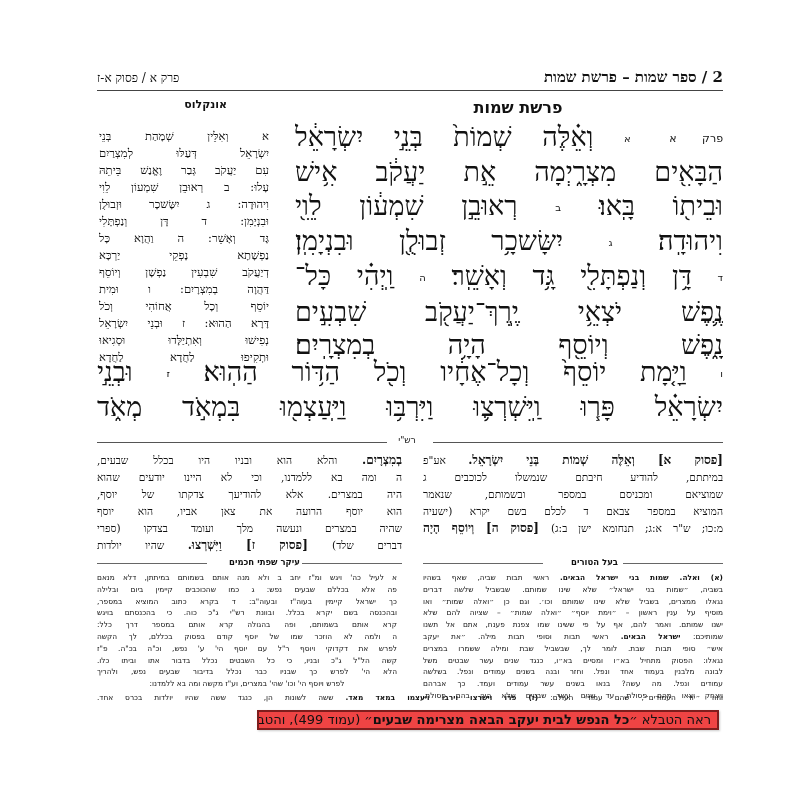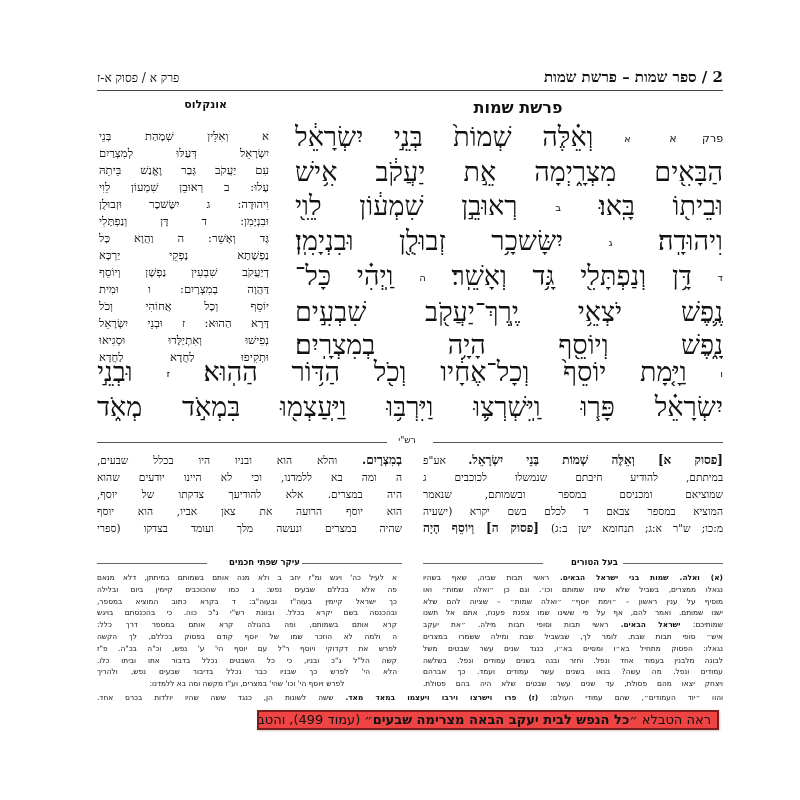--- a/index.html
+++ b/index.html
@@ -91,36 +91,38 @@
     <span class="line"><span>המוציא במספר צבאם ד לכלם בשם יקרא (ישעיה</span></span>
     <span class="line"><span>מ:כו; ש"ר א:ג; תנחומא ישן ב:ג)</span><b> [פסוק ה] וְיוֹסֵף הָיָה</b></span>
   </div>
 
   <div class="col" style="top:392px;left:0;width:305px;">
     <span class="line"><b>בְמִצְרָיִם.</b><span> והלא הוא ובניו היו בכלל שבעים,</span></span>
     <span class="line"><span>ה ומה בא ללמדנו, וכי לא היינו יודעים שהוא</span></span>
     <span class="line"><span>היה במצרים. אלא להודיעך צדקתו של יוסף,</span></span>
     <span class="line"><span>הוא יוסף הרועה את צאן אביו, הוא יוסף</span></span>
     <span class="line"><span>שהיה במצרים ונעשה מלך ועומד בצדקו (ספרי</span></span>
+    <span class="line"><span>דברים שלד)</span><b> [פסוק ז] וַיִּשְׁרְצוּ.</b><span> שהיו יולדות</span></span>
   </div>
 
   <div class="sec-head" style="top:497px;right:0;width:300px;">
     <div class="ln" style="right:0;width:100px;"></div>
     <div class="lbl" style="right:105px;width:70px;">בעל הטורים</div>
     <div class="ln" style="left:0;width:120px;"></div>
   </div>
 
   <div class="sec-head" style="top:497px;left:0;width:305px;">
     <div class="ln" style="right:0;width:100px;"></div>
     <div class="lbl" style="right:102px;width:90px;">עיקר שפתי חכמים</div>
     <div class="ln" style="left:0;width:110px;"></div>
   </div>
 
   <div class="small-col" style="top:512px;right:0;width:300px;">
     <span class="line"><b>(א) ואלה. שמות בני ישראל הבאים.</b><span> ראשי תבות שביה, שאף בשהיו</span></span>
+    <span class="line"><span>בשביה, ״שמות בני ישראל״ שלא שינו שמותם. שבשביל שלשה דברים</span></span>
     <span class="line"><span>נגאלו ממצרים, בשביל שלא שינו שמותם וכו׳. וגם כן ״ואלה שמות״ ואו</span></span>
     <span class="line"><span>מוסיף על ענין ראשון – ״וימת יוסף״ ״ואלה שמות״ – שציוה להם שלא</span></span>
     <span class="line"><span>ישנו שמותם. ואמר להם, אף על פי ששינו שמו צפנת פענח, אתם אל תשנו</span></span>
     <span class="line"><span>שמותיכם:</span><b> ישראל הבאים.</b><span> ראשי תבות וסופי תבות מילה. ״את יעקב</span></span>
     <span class="line"><span>איש״ סופי תבות שבת. לומר לך, שבשביל שבת ומילה ששמרו במצרים</span></span>
     <span class="line"><span>נגאלו: הפסוק מתחיל בא״ו ומסיים בא״ו, כנגד שנים עשר שבטים משל</span></span>
     <span class="line"><span>לבונה מלבנין בעמוד אחד ונפל. וחזר ובנה בשנים עמודים ונפל. בשלשה</span></span>
     <span class="line"><span>עמודים ונפל. מה עשה? בנאו בשנים עשר עמודים ועמד. כך אברהם</span></span>
     <span class="line"><span>ויצחק יצאו מהם פסולת, עד שנים עשר שבטים שלא היה בהם פסולת.</span></span>
   </div>

